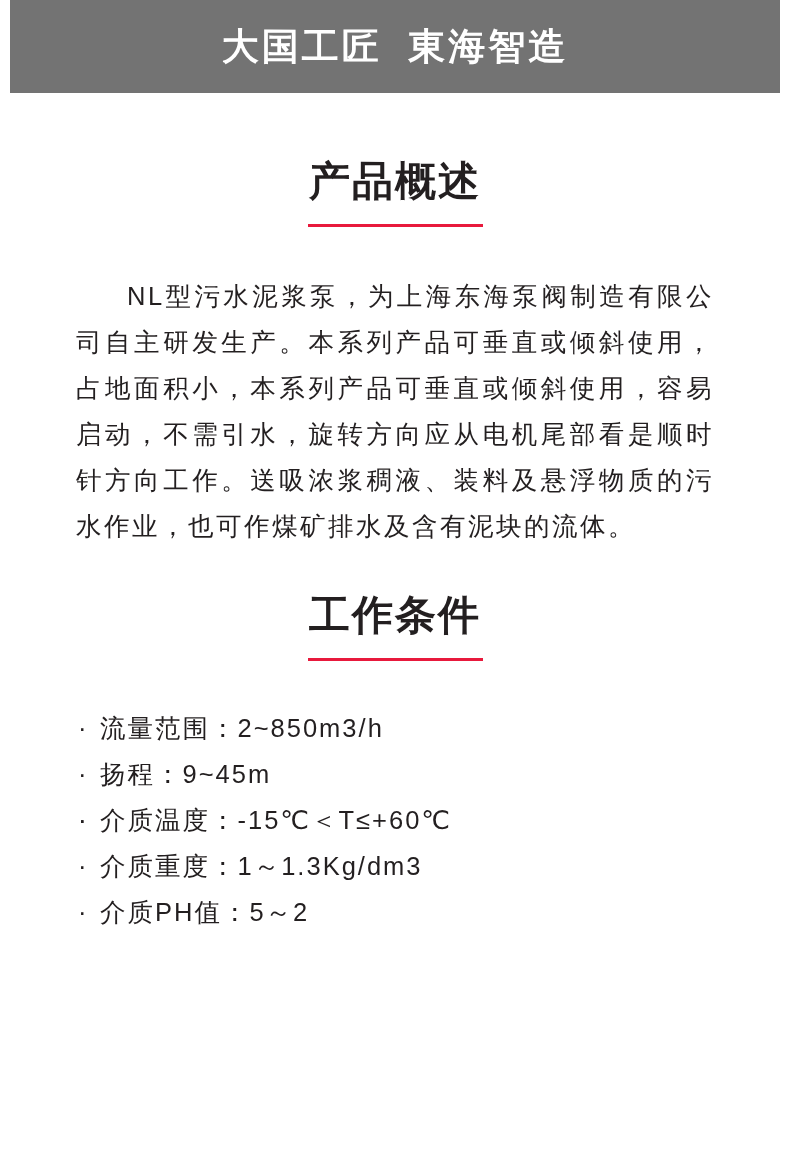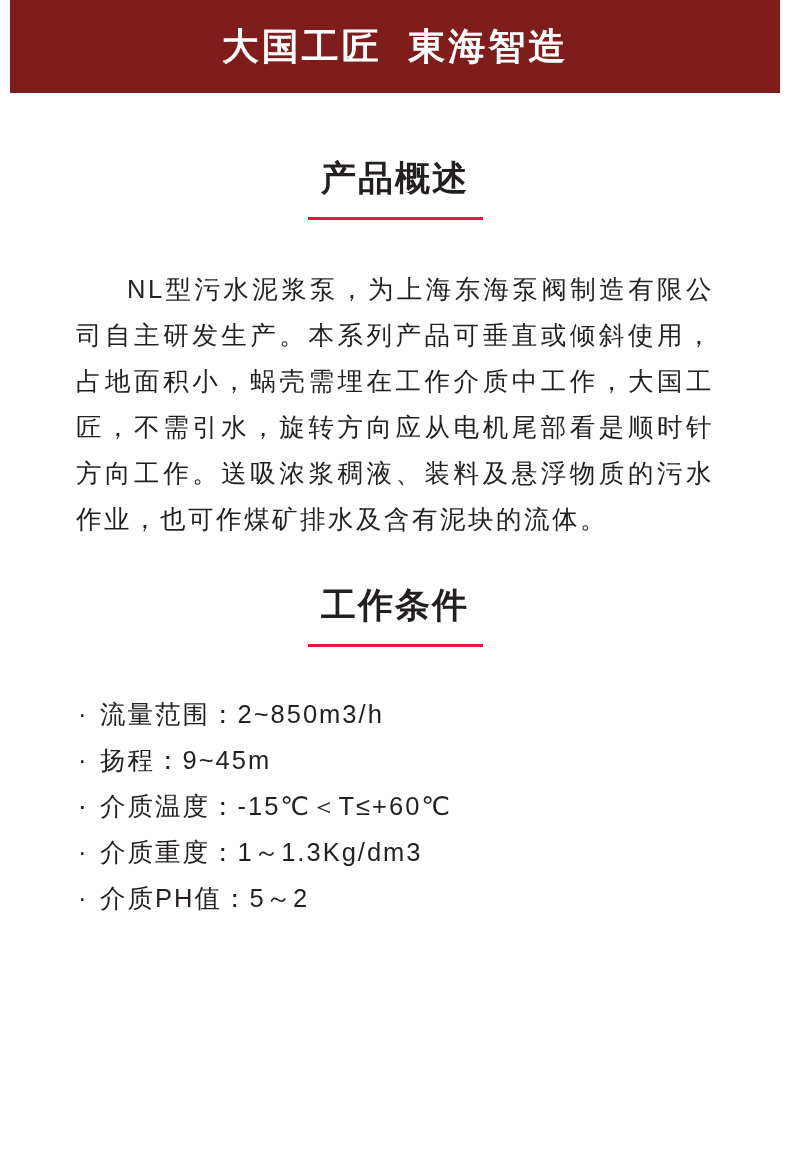--- a/index.html
+++ b/index.html
@@ -20,21 +20,21 @@
     width: 790px;
     height: 1160px;
     box-sizing: border-box;
   }
 
   
   .banner {
     position: relative;
     width: 790px;
     height: 93px;
-    background: #7f1d1d;
+    background: #737373;
     display: flex;
     align-items: center;
     justify-content: center;
   }
   .banner-edge-left,
   .banner-edge-right {
     position: absolute;
     top: 0;
     width: 10px;
     height: 93px;
@@ -52,21 +52,21 @@
     white-space: pre;
   }
 
   
   .section-heading {
     text-align: center;
     margin: 0;
   }
   .section-heading .heading-text {
     display: inline-block;
-    font-size: 35px;
+    font-size: 41px;
     font-weight: bold;
     letter-spacing: 2px;
     color: #231f20;
     line-height: 1.2;
   }
   .heading-rule {
     width: 175px;
     height: 3px;
     background: #e8193c;
     margin: 18px auto 0 auto;
@@ -123,21 +123,21 @@
     <div class="banner-edge-left"></div>
     <div class="banner-edge-right"></div>
     <div class="banner-title">大国工匠  東海智造</div>
   </div>
 
   <div class="overview-block">
     <div class="section-heading">
       <span class="heading-text">产品概述</span>
       <div class="heading-rule"></div>
     </div>
-    <p class="overview-body">NL型污水泥浆泵，为上海东海泵阀制造有限公司自主研发生产。本系列产品可垂直或倾斜使用，占地面积小，蜗壳需埋在工作介质中工作，大国工匠，不需引水，旋转方向应从电机尾部看是顺时针方向工作。送吸浓浆稠液、装料及悬浮物质的污水作业，也可作煤矿排水及含有泥块的流体。</p>
+    <p class="overview-body">NL型污水泥浆泵，为上海东海泵阀制造有限公司自主研发生产。本系列产品可垂直或倾斜使用，占地面积小，本系列产品可垂直或倾斜使用，容易启动，不需引水，旋转方向应从电机尾部看是顺时针方向工作。送吸浓浆稠液、装料及悬浮物质的污水作业，也可作煤矿排水及含有泥块的流体。</p>
   </div>
 
   <div class="conditions-block">
     <div class="section-heading">
       <span class="heading-text">工作条件</span>
       <div class="heading-rule"></div>
     </div>
     <ul class="conditions-list">
       <li>
         <span class="bullet">·</span>

